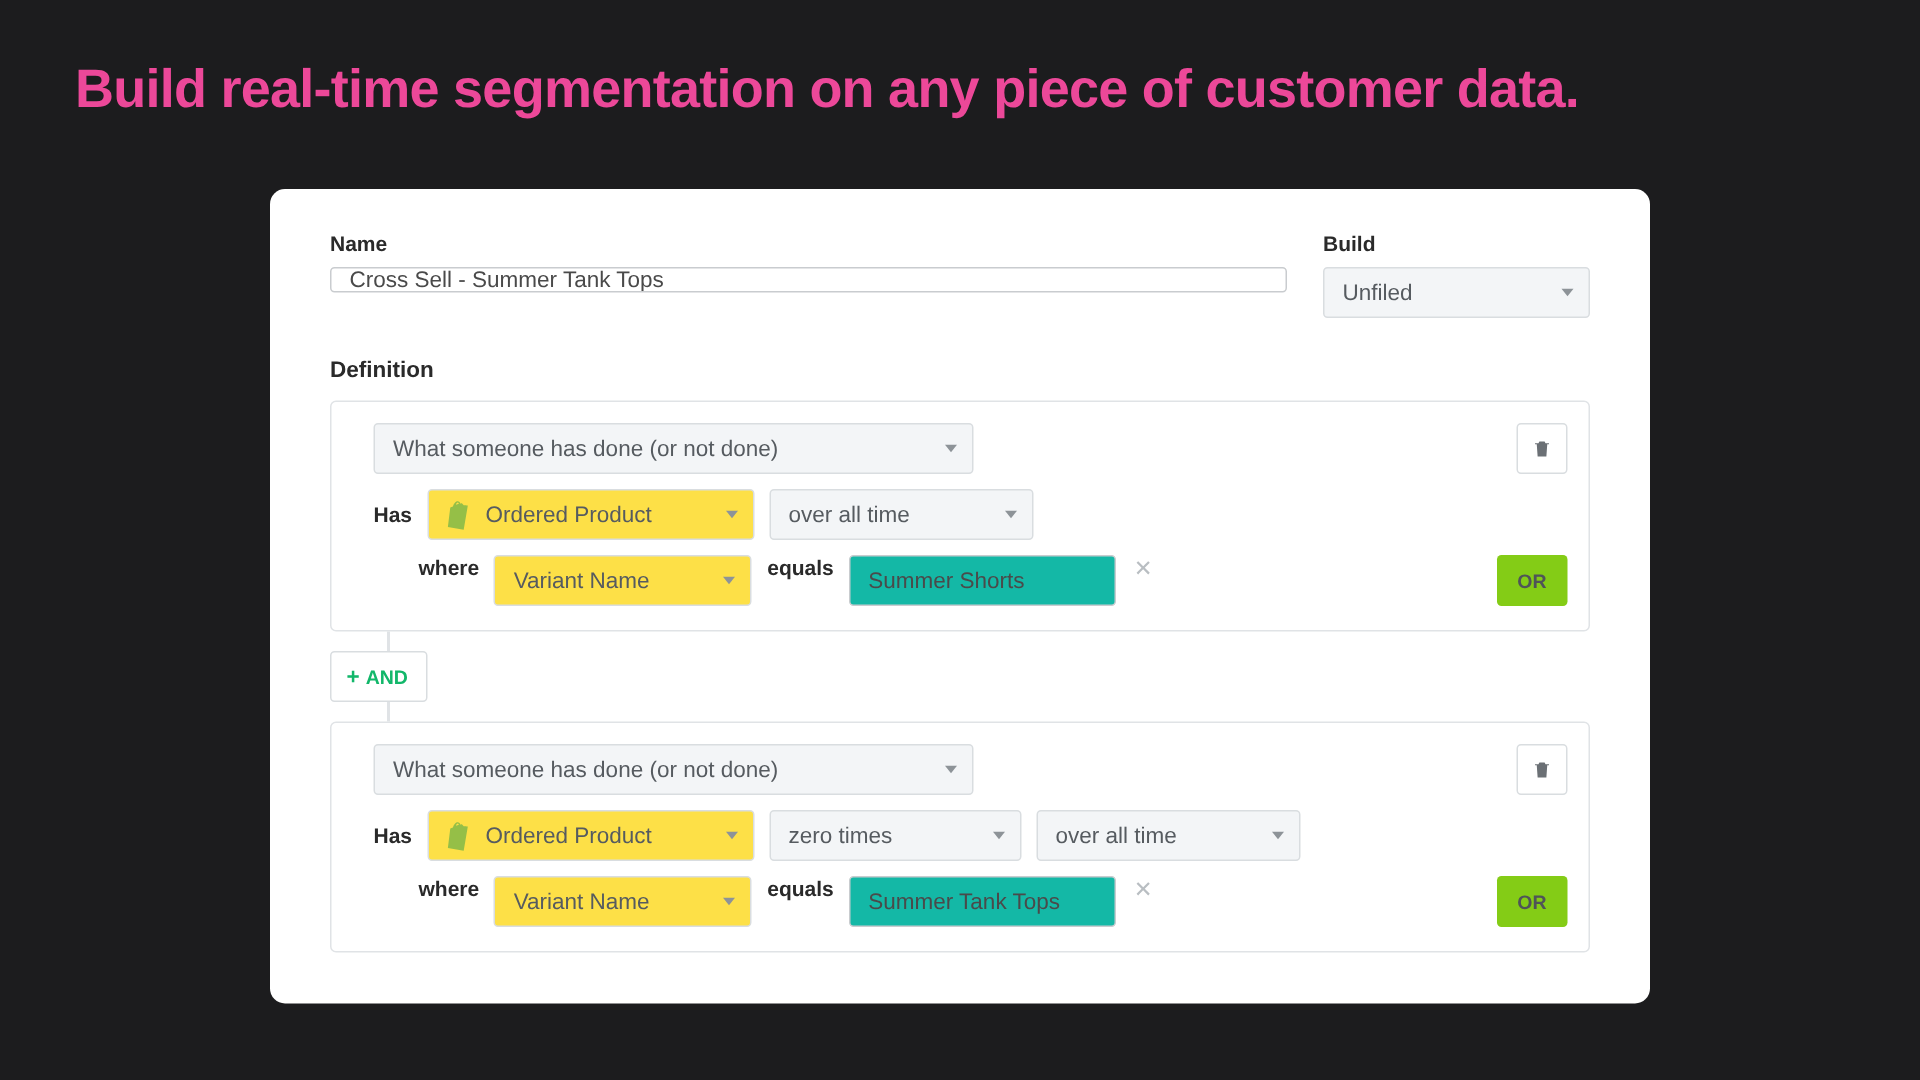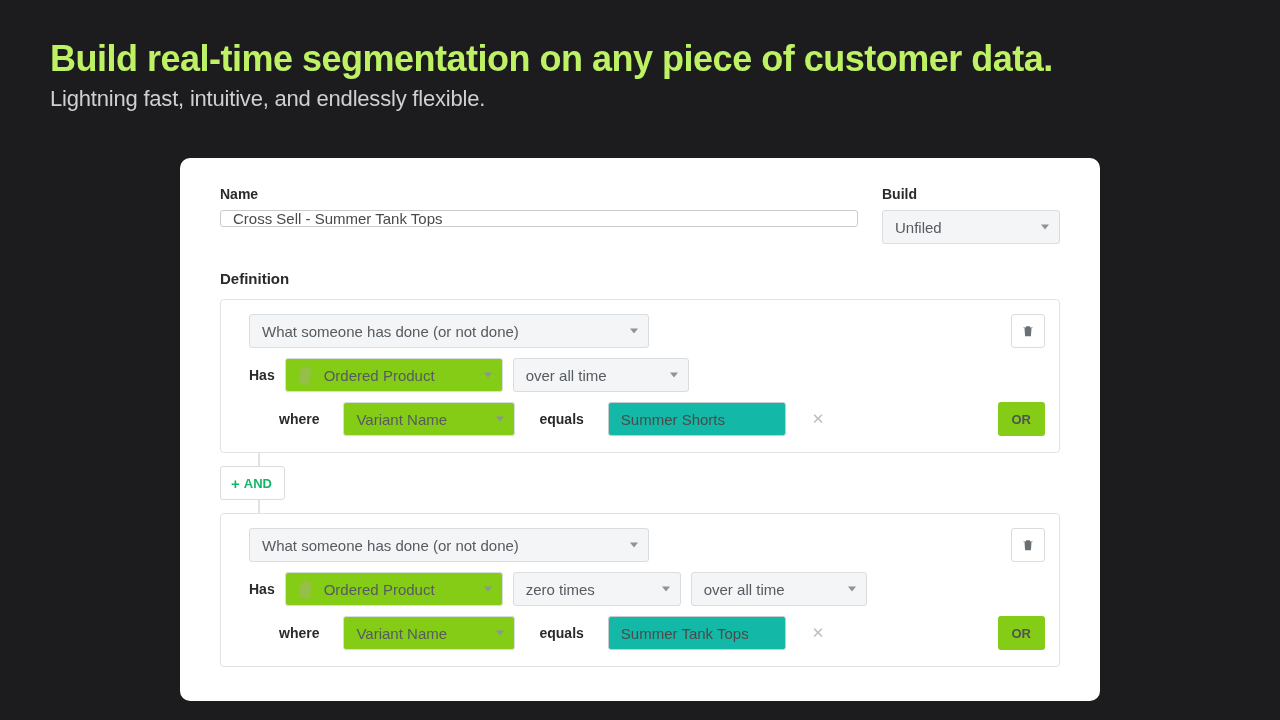--- a/index.html
+++ b/index.html
@@ -7,21 +7,21 @@
     width: 1280px;
     height: 720px;
     background: #1c1c1e;
     font-family: -apple-system, BlinkMacSystemFont, "Segoe UI", Helvetica, Arial, sans-serif;
     overflow: hidden;
   }
   .page {
     padding: 38px 50px 0 50px;
   }
   h1.headline {
-    color: #bef264;
+    color: #ec4899;
     font-size: 36px;
     font-weight: 700;
     letter-spacing: -0.5px;
     margin-bottom: 6px;
   }
   h2.subhead {
     color: #d0d0d0;
     font-size: 22px;
     font-weight: 400;
     letter-spacing: -0.2px;
@@ -68,21 +68,21 @@
     background: #f3f5f7;
     border-radius: 3px;
     display: flex;
     align-items: center;
     padding: 0 30px 0 12px;
     font-size: 15px;
     color: #565b60;
     position: relative;
     cursor: pointer;
   }
-  .select.white { background: #84cc16; }
+  .select.white { background: #fde047; }
   .select .caret {
     position: absolute;
     right: 10px;
     top: 50%;
     transform: translateY(-50%);
     width: 0; height: 0;
     border-left: 4px solid transparent;
     border-right: 4px solid transparent;
     border-top: 5px solid #8d9398;
   }
@@ -107,22 +107,21 @@
     margin-bottom: 10px;
   }
   .rule-row2 {
     display: flex;
     align-items: center;
     gap: 10px;
     margin-bottom: 10px;
   }
   .rule-row3 {
     display: flex;
-    align-items: center;
-    gap: 24px;
+    gap: 10px;
     padding-left: 30px;
     position: relative;
   }
 
   .w-type   { width: 400px; }
   .w-metric { width: 218px; }
   .w-freq   { width: 168px; }
   .w-time   { width: 176px; }
   .w-field  { width: 172px; }
   .w-value  { width: 178px; }
@@ -223,21 +222,20 @@
   }
 
   .select.metric { padding-left: 8px; }
   .metric-inner { display: flex; align-items: center; }
 </style>
 </head>
 <body>
 
 <div class="page">
   <h1 class="headline">Build real-time segmentation on any piece of customer data.</h1>
-  <h2 class="subhead">Lightning fast, intuitive, and endlessly flexible.</h2>
 
   <div class="card">
 
     <div class="top-row">
       <div class="field-group name">
         <span class="field-label">Name</span>
         <input class="text-input" value="Cross Sell - Summer Tank Tops" style="">
       </div>
       <div class="field-group folder">
         <span class="field-label">Build</span>

